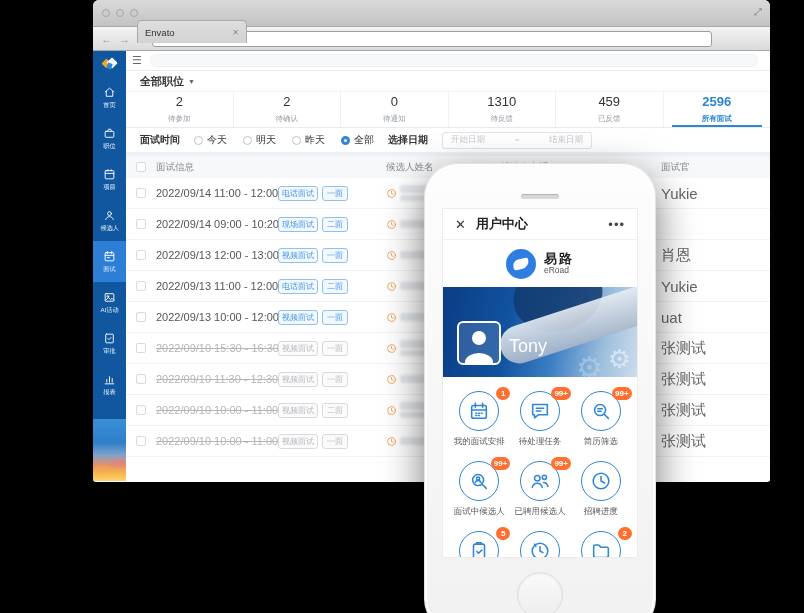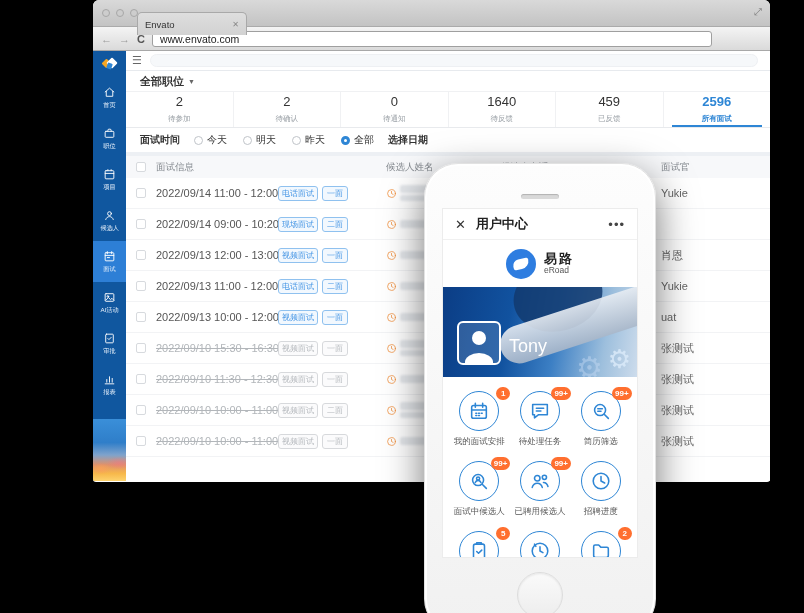--- a/index.html
+++ b/index.html
@@ -8,21 +8,21 @@
   .stage { position:relative; width:804px; height:613px; background:#000; }
 
   
   .browser { position:absolute; left:93px; top:0; width:677px; height:482px;
     border-radius:6px 6px 3px 3px; overflow:hidden; background:#fff;
     box-shadow:0 10px 30px rgba(0,0,0,.6); }
   .tabstrip { position:relative; height:27px;
     background:linear-gradient(#d9d9d9,#c3c3c3); border-bottom:1px solid #aaa; }
   .lights { position:absolute; left:9px; top:9px; display:flex; gap:6px; }
   .light { width:8px; height:8px; border-radius:50%; background:#cdcdcd; border:1px solid #a7a7a7; }
-  .tab { position:absolute; left:44px; top:12px; width:110px; height:23px;
+  .tab { position:absolute; left:44px; top:20px; width:110px; height:23px;
     background:linear-gradient(#dedede,#d2d2d2); border:1px solid #a9a9a9; border-bottom:none;
     border-radius:5px 5px 0 0; display:flex; align-items:center; padding:0 7px;
     font-size:9.5px; color:#333; }
   .tab .tab-title { flex:1; overflow:hidden; white-space:nowrap; }
   .tab .tab-close { color:#888; font-size:8px; }
   .win-expand { position:absolute; right:8px; top:6px; color:#777; font-size:10px; }
   .toolbar { height:24px; background:linear-gradient(#f4f4f4,#dadada);
     border-bottom:1px solid #a8a8a8; display:flex; align-items:center; padding:0 8px; gap:7px; }
   .nav-btn { color:#9a9a9a; font-size:11px; font-weight:bold; }
   .chrome-c { color:#555; font-size:11px; font-weight:bold; }
@@ -98,21 +98,21 @@
   .badge { border:1px solid #8fc1ef; color:#4394e4; background:#f2f8fe; border-radius:3px;
     font-size:8px; padding:1px 3px; white-space:nowrap; }
   .badge.rd { padding:1px 4px; }
   .trow.past .badge { border-color:#d7d9dc; color:#b4b8bc; background:#fbfbfc; }
   .clockico { color:#ef8f3c; flex:none; display:flex; }
   .blur { background:#e4e7eb; border-radius:2px; filter:blur(1.3px); }
   .nm { width:44px; height:8px; }
   .ph { width:58px; height:8px; }
   .namewrap { display:flex; flex-direction:column; gap:2px; }
   .sub { width:34px; height:6px; }
-  .int-name { font-size:11px; color:#666; }
+  .int-name { font-size:15px; color:#666; }
 
   
   .phone { position:absolute; left:424px; top:163px; width:232px; height:470px;
     background:linear-gradient(#fdfdfd,#f1f1f1); border:1px solid #e2e2e2; border-radius:34px;
     box-shadow:0 14px 40px rgba(0,0,0,.55), inset 0 0 0 2px #fff; }
   .speaker { position:absolute; left:50%; top:30px; transform:translateX(-50%);
     width:38px; height:5px; border-radius:3px; background:#d9d9d9; box-shadow:inset 0 1px 1px rgba(0,0,0,.18); }
   .screen { position:absolute; left:17px; top:44px; width:196px; height:350px;
     background:#fff; overflow:hidden; border:1px solid #ececec; }
   .homebtn { position:absolute; left:50%; bottom:14px; transform:translateX(-50%);
@@ -267,21 +267,21 @@
             </div>
             <div class="stat">
               <span class="v">2</span>
               <span class="l">待确认</span>
             </div>
             <div class="stat">
               <span class="v">0</span>
               <span class="l">待通知</span>
             </div>
             <div class="stat">
-              <span class="v">1640</span>
+              <span class="v">1310</span>
               <span class="l">待反馈</span>
             </div>
             <div class="stat">
               <span class="v">459</span>
               <span class="l">已反馈</span>
             </div>
             <div class="stat active">
               <span class="v">2596</span>
               <span class="l">所有面试</span>
             </div>
@@ -300,20 +300,25 @@
               <span class="radio">
                 <span class="dot"></span>
                 <span>昨天</span>
               </span>
               <span class="radio sel">
                 <span class="dot"></span>
                 <span>全部</span>
               </span>
             </span>
           <span class="flabel">选择日期</span>
+          <div class="daterange">
+            <span>开始日期</span>
+            <span>~</span>
+            <span>结束日期</span>
+          </div>
         </div>
         <div class="tablecard">
           <div class="thead">
             <span class="c-check">
                 <span class="cbx"></span>
               </span>
             <span class="c-info">面试信息</span>
             <span class="c-name">候选人姓名</span>
             <span class="c-phone">候选人电话</span>
             <span class="c-int">面试官</span>

